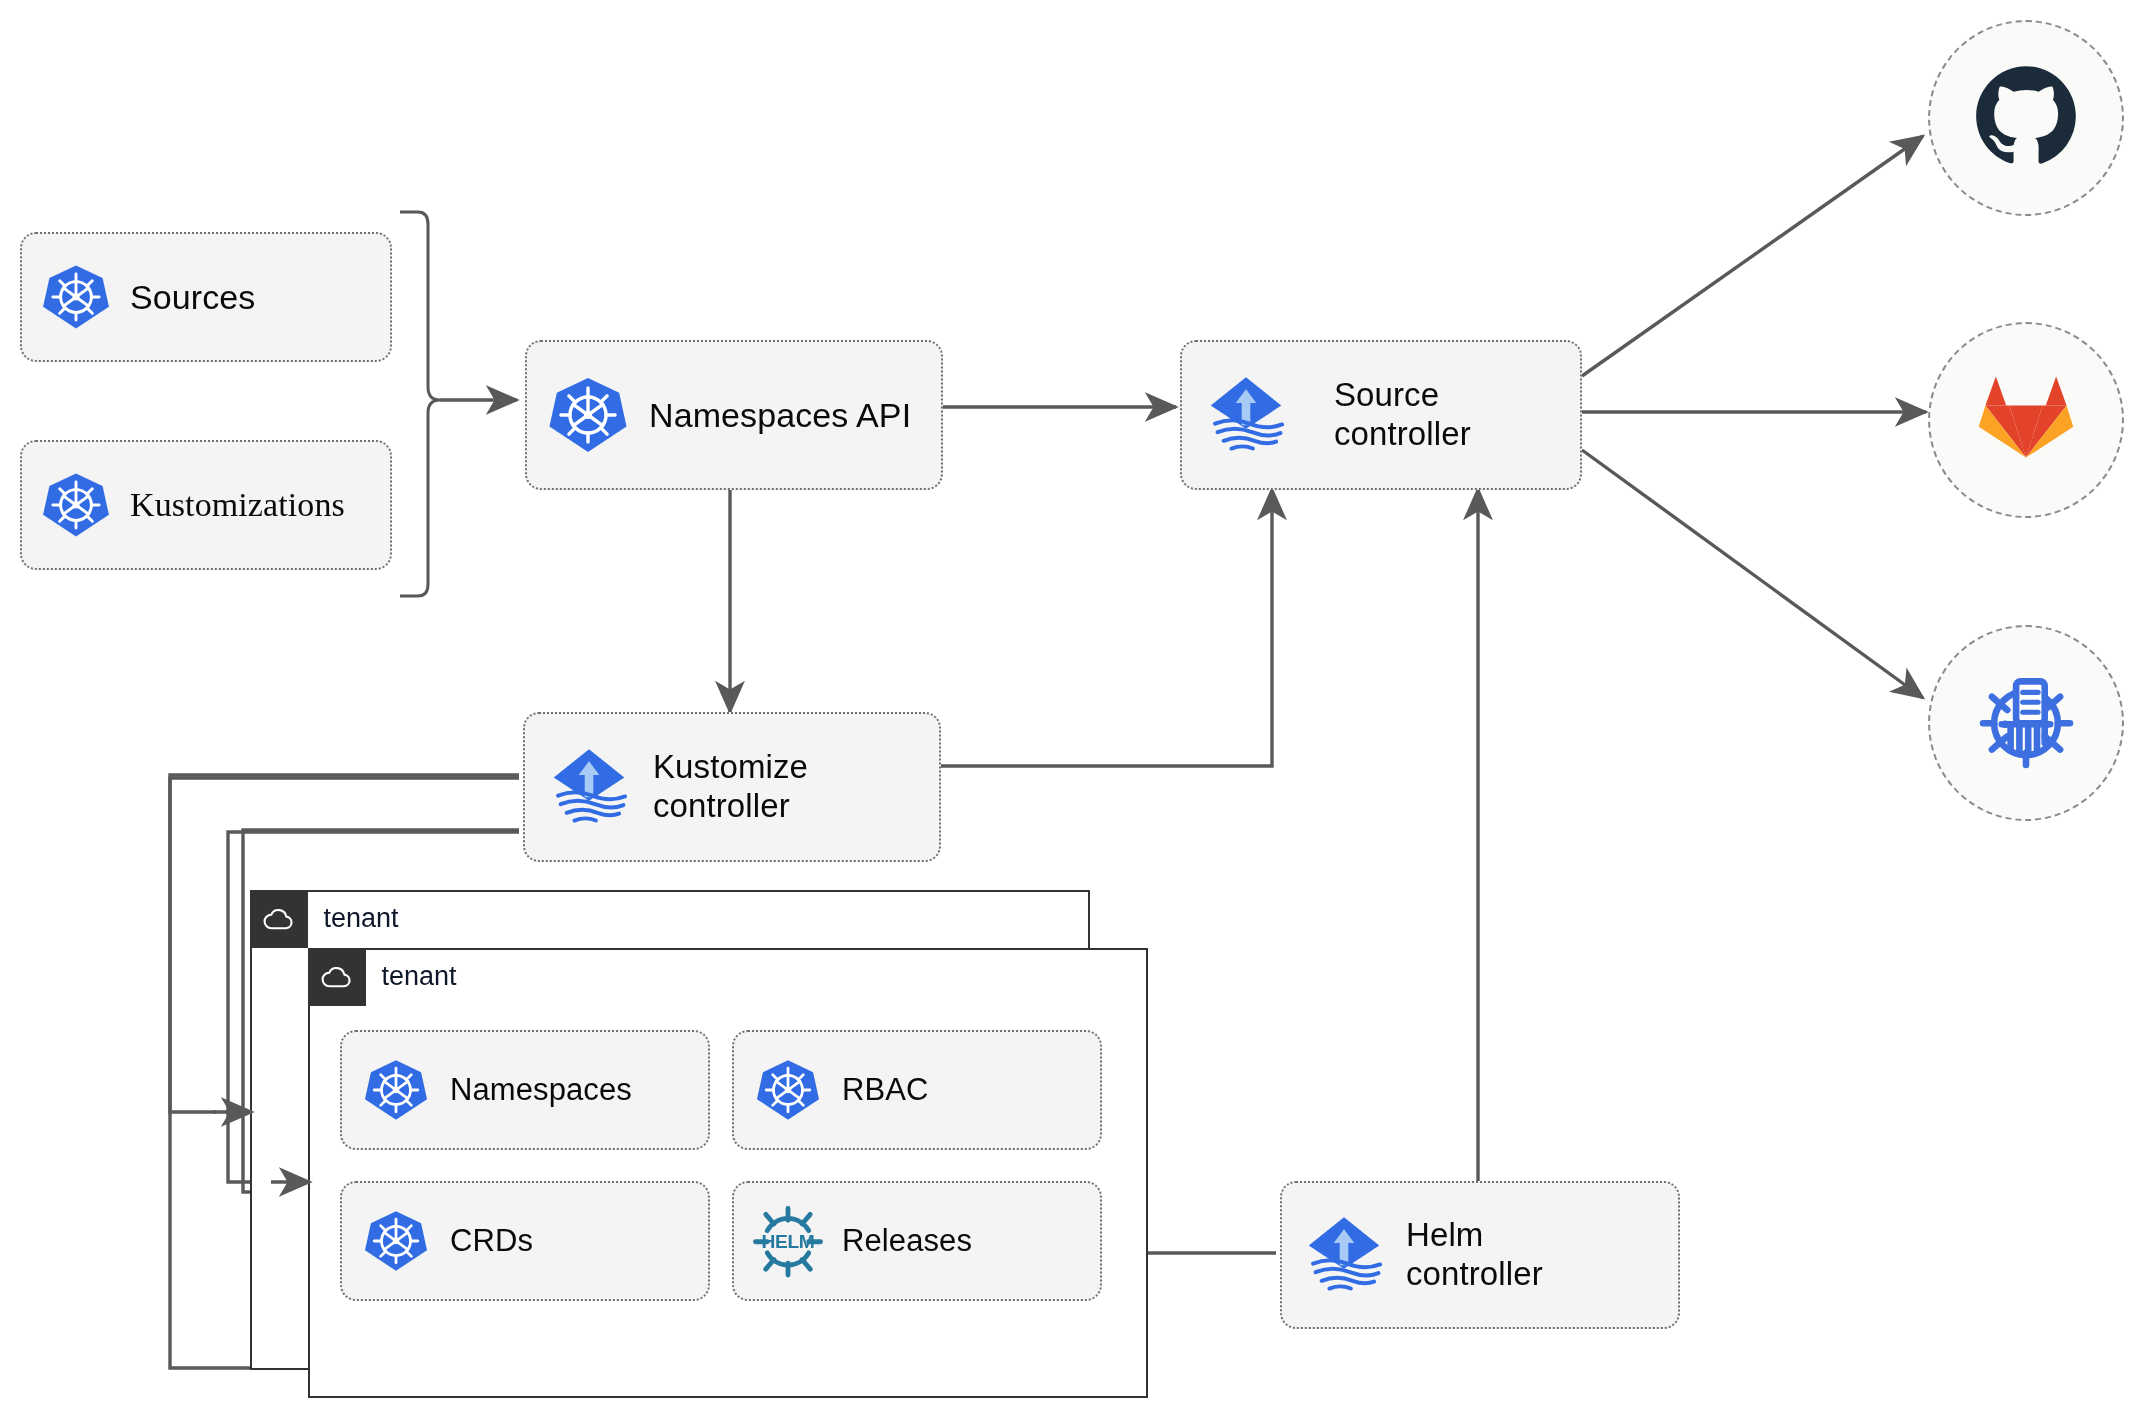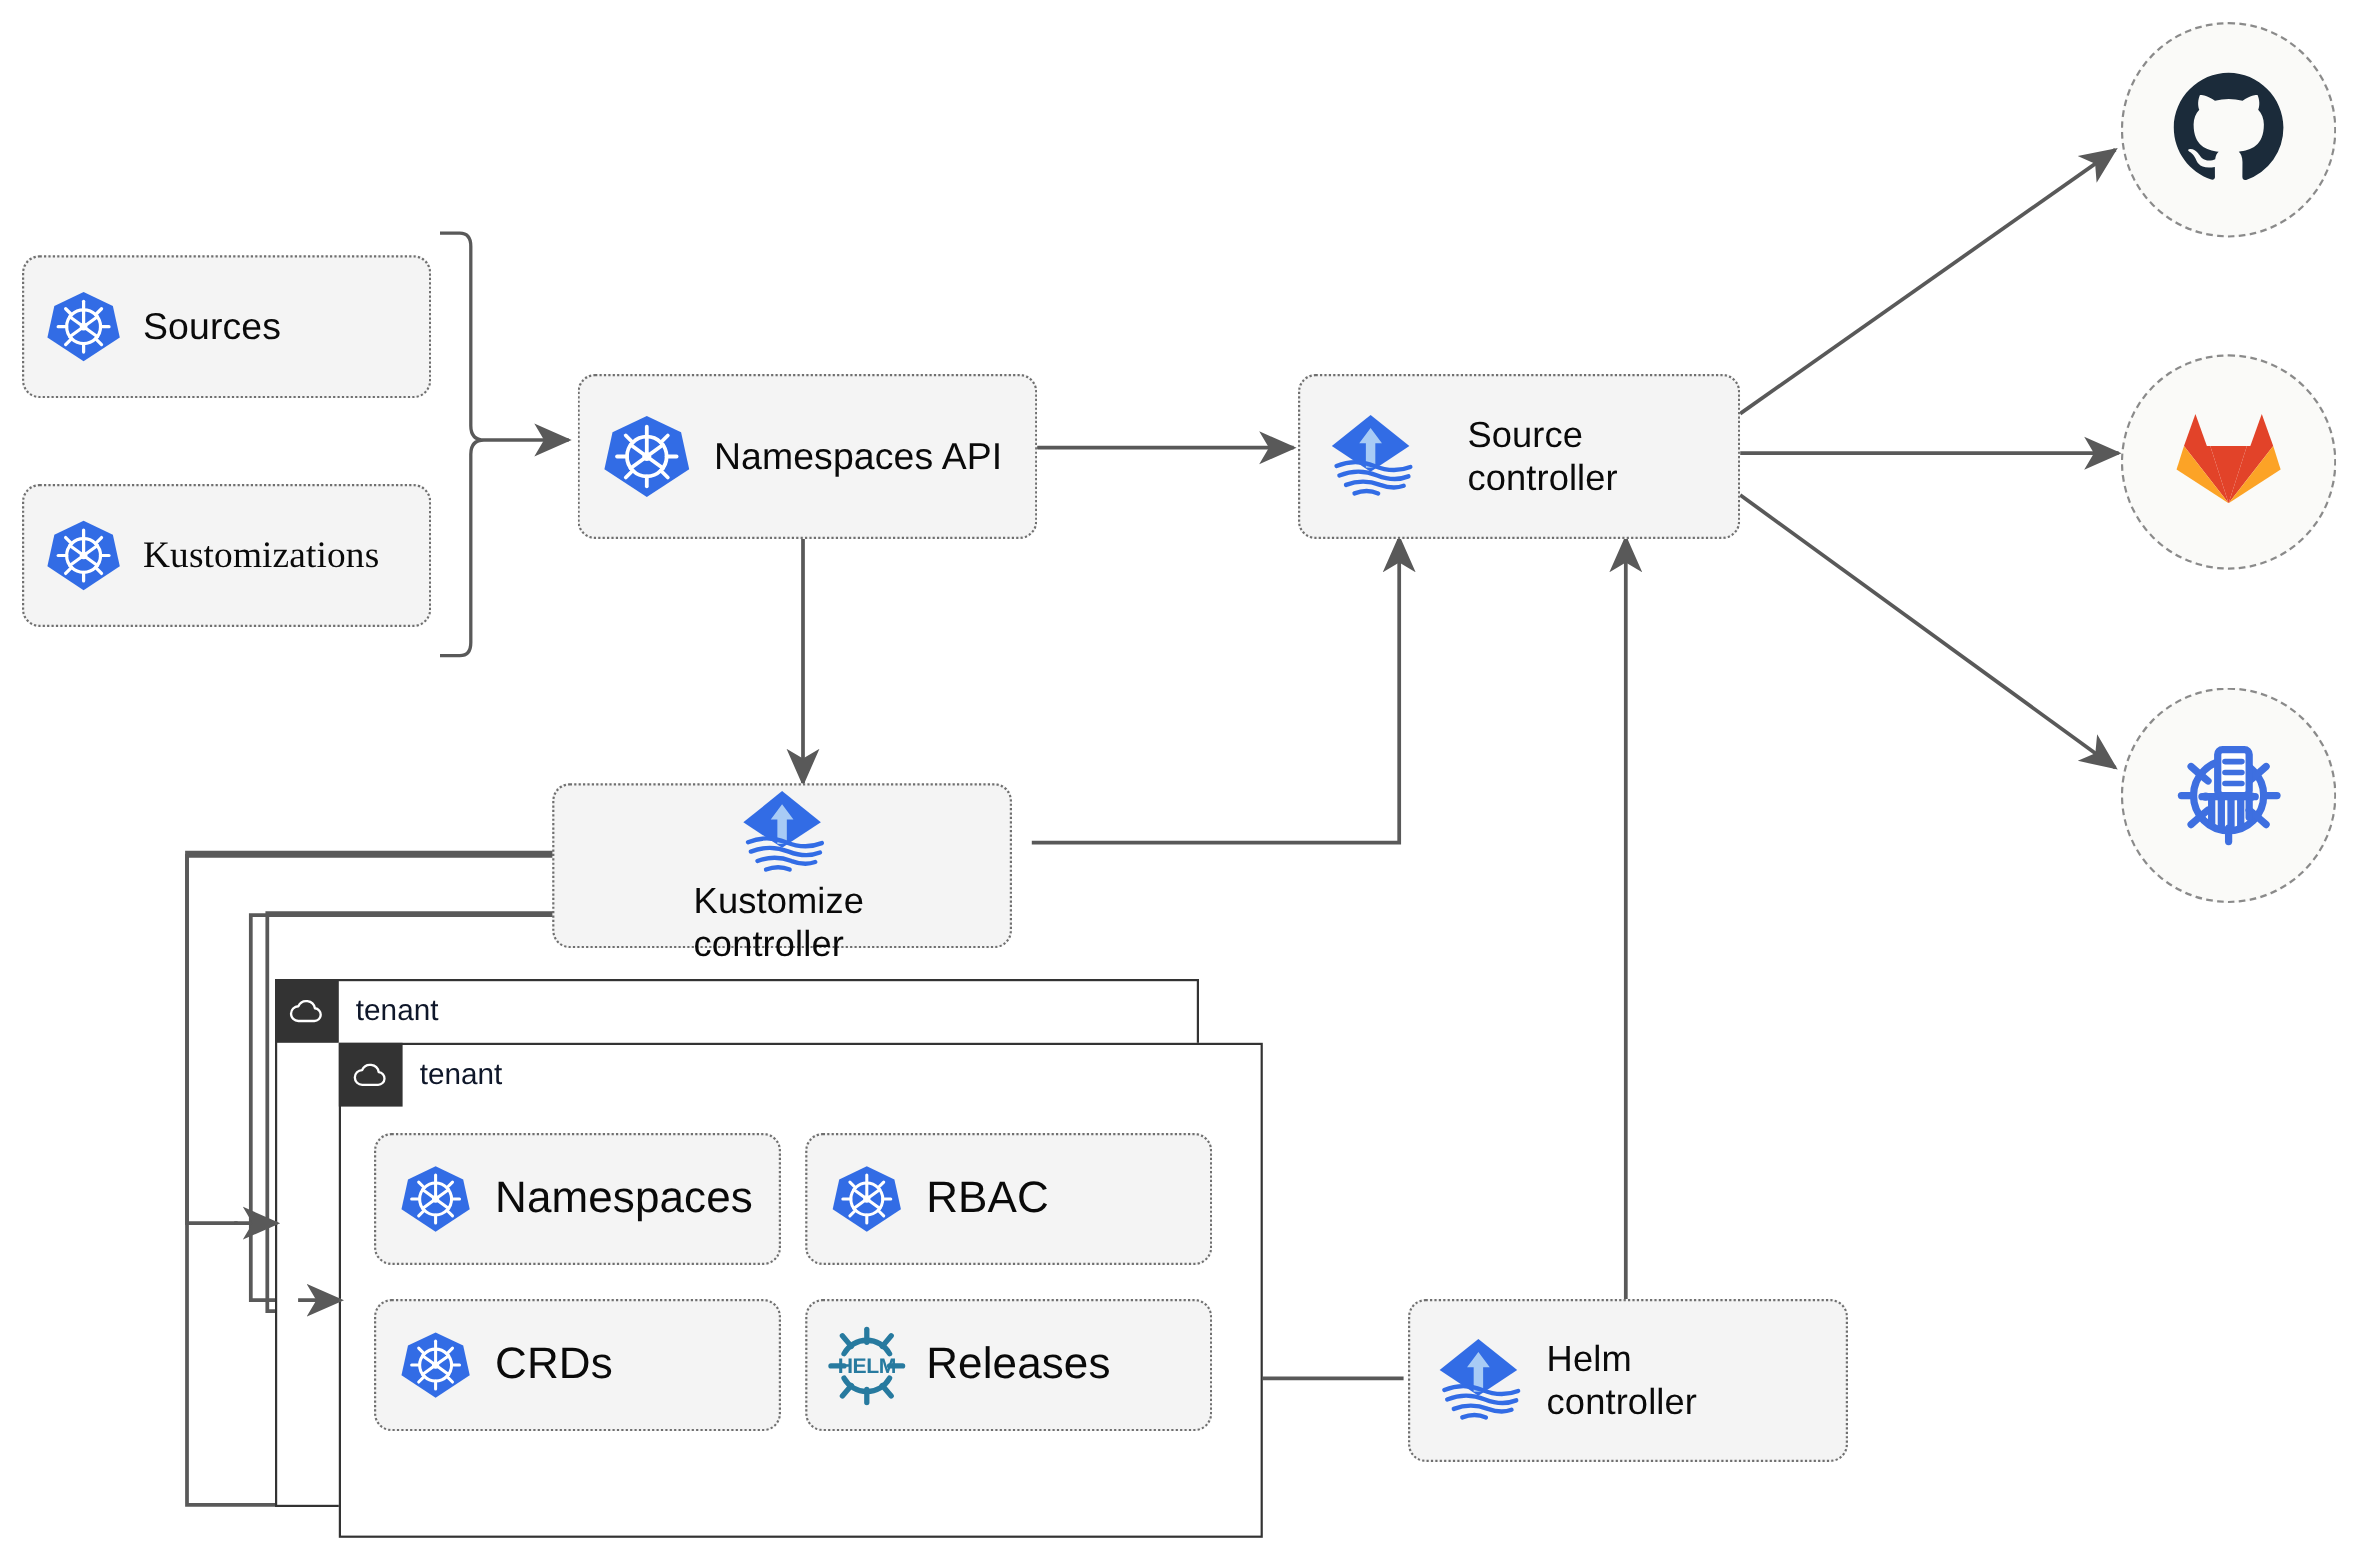--- a/index.html
+++ b/index.html
@@ -33,21 +33,21 @@
     justify-content:center;
   }
   .node .lbl{
     flex:1 1 auto;
     text-align:left;
     color:#0a0a0a;
     line-height:1.18;
     letter-spacing:.1px;
     padding-right:6px;
   }
-  .lbl-28{font-size:40px;}
+  .lbl-28{font-size:31px;}
   .lbl-30{font-size:33px;}
   .lbl-32{font-size:34px;}
 
   
   .circle{
     position:absolute;
     box-sizing:border-box;
     border:2.5px dashed #8a8a8a;
     border-radius:50%;
     background:#fafaf8;
@@ -274,21 +274,21 @@
           <path d="M33 89 Q46 84 58 89"></path>
         </g>
       </svg>
     </span>
     <span class="lbl lbl-30">
       <span>Source</span><br>
       <span>controller</span>
     </span>
   </div>
 
-  <div class="node" style="left:502px; top:712px; width:418px; height:150px;flex-direction:column;">
+  <div class="node" style="left:523px; top:712px; width:418px; height:150px;">
     <span class="ico" style="width:128px;">
       <svg width="86" height="86" viewBox="0 0 100 100" aria-hidden="true">
         <polygon points="50,6 91,39 50,66 9,39" fill="#326CE5"></polygon>
         <path d="M50 20 L62 36 L55 36 L55 62 L45 62 L45 36 L38 36 Z" fill="#A8CBF5"></path>
         <g stroke="#326CE5" stroke-width="4.6" fill="none" stroke-linecap="round">
           <path d="M14 60 Q34 52 54 60 Q74 68 92 61"></path>
           <path d="M17 70 Q37 62 57 70 Q75 77 90 71"></path>
           <path d="M24 80 Q42 73 60 80 Q74 85 85 81"></path>
           <path d="M33 89 Q46 84 58 89"></path>
         </g>

